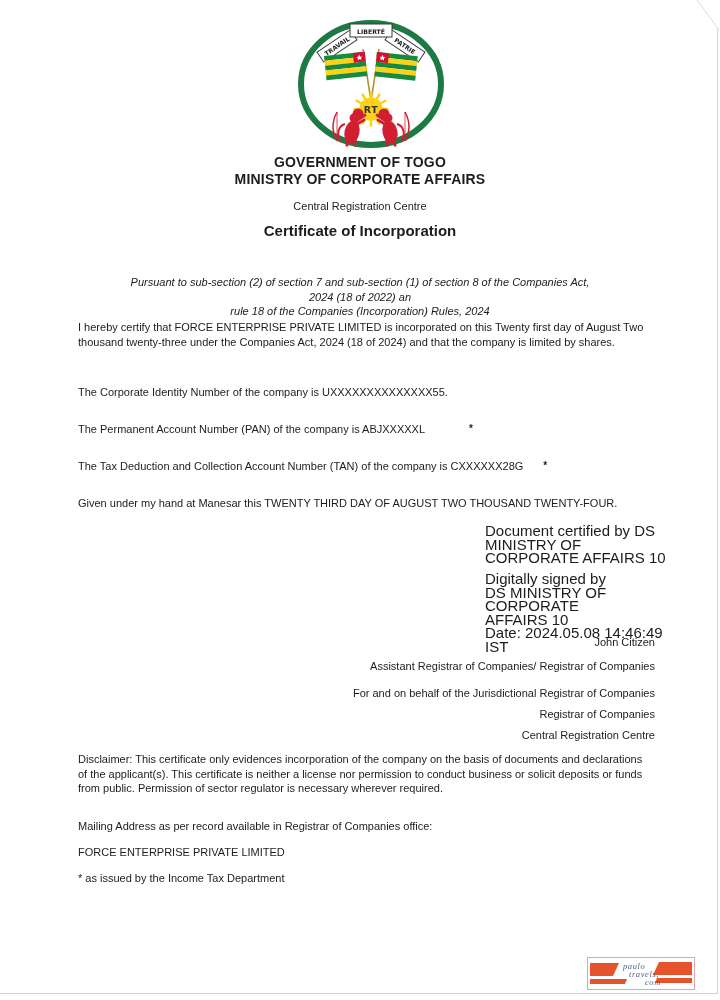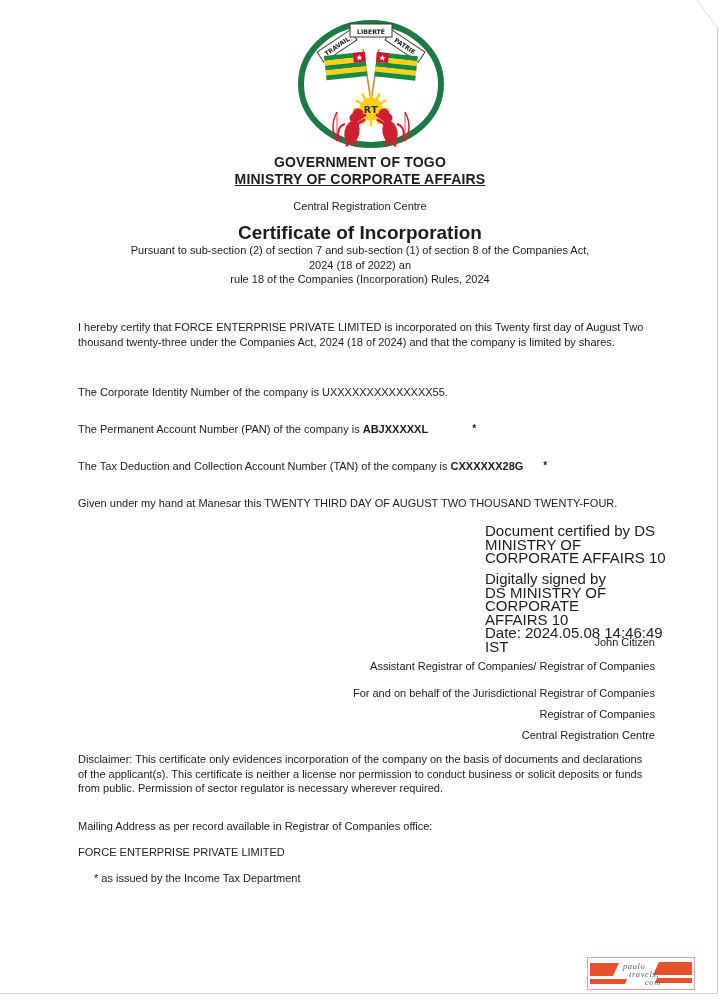--- a/index.html
+++ b/index.html
@@ -4,25 +4,25 @@
 <style>
   html,body{margin:0;padding:0;background:#ffffff;}
   .page{
     position:relative;width:720px;height:1000px;background:#fff;
     font-family:"Liberation Sans", sans-serif;color:#1c1c1c;overflow:hidden;
   }
   .center{left:0;right:0;text-align:center;}
   .abs{position:absolute;}
   .h-bold{font-weight:bold;font-size:14px;line-height:17px;letter-spacing:.2px;}
   .small{font-size:11px;}
-  .cert-title{font-weight:bold;font-size:19px;}
+  .cert-title{font-weight:bold;font-size:15px;}
   .body-par{font-size:11px;line-height:14.5px;}
   .sig-block{font-size:15px;line-height:13.5px;text-align:left;}
   .right-line{font-size:11px;text-align:right;right:65px;left:78px;}
-  .bold-val{font-weight:bold;}
+  .bold-val{font-weight:normal;}
   .ast-pan{display:inline-block;margin-left:44px;font-weight:bold;font-size:10px;vertical-align:top;}
   .ast-tan{display:inline-block;margin-left:20px;font-weight:bold;font-size:10px;vertical-align:top;}
   .edge{background:#d2d2d2;}
   .wm{position:absolute;left:587px;top:957px;width:108px;height:23px;}
 </style>
 </head>
 <body>
 
 <div class="page">
 
@@ -120,25 +120,25 @@
         </g>
         <g stroke-width="3.2" stroke-linecap="round">
           <line x1="52" y1="127" x2="50" y2="133"></line>
           <line x1="58" y1="127" x2="58" y2="133"></line>
         </g>
       </g>
     </svg>
   </div>
 
   <div class="abs center h-bold" style="top:154px;">GOVERNMENT OF TOGO</div>
-  <div class="abs center h-bold" style="top:171px;text-decoration:underline;">MINISTRY OF CORPORATE AFFAIRS</div>
+  <div class="abs center h-bold" style="top:171px;">MINISTRY OF CORPORATE AFFAIRS</div>
   <div class="abs center small" style="top:200px;">Central Registration Centre</div>
   <div class="abs center cert-title" style="top:222px;">Certificate of Incorporation</div>
 
-  <div class="abs center body-par" style="top:243px;">
+  <div class="abs center body-par" style="top:275px;font-style:italic;">
     <div>Pursuant to sub-section (2) of section 7 and sub-section (1) of section 8 of the Companies Act,</div>
     <div>2024 (18 of 2022) an</div>
     <div>rule 18 of the Companies (Incorporation) Rules, 2024</div>
   </div>
 
   <div class="abs body-par" style="top:320px;left:78px;width:572px;">I hereby certify that FORCE ENTERPRISE PRIVATE LIMITED is incorporated on this Twenty first day of August Two thousand twenty-three under the Companies Act, 2024 (18 of 2024) and that the company is limited by shares.</div>
 
   <div class="abs body-par" style="top:385px;left:78px;width:572px;">The Corporate Identity Number of the company is UXXXXXXXXXXXXXX55.</div>
 
   <div class="abs body-par" style="top:422px;left:78px;width:620px;">
@@ -165,21 +165,21 @@
 
   <div class="abs right-line" style="top:636px;">John Citizen</div>
   <div class="abs right-line" style="top:660px;">Assistant Registrar of Companies/ Registrar of Companies</div>
   <div class="abs right-line" style="top:687px;">For and on behalf of the Jurisdictional Registrar of Companies</div>
   <div class="abs right-line" style="top:708px;">Registrar of Companies</div>
   <div class="abs right-line" style="top:729px;">Central Registration Centre</div>
 
   <div class="abs body-par" style="top:819px;left:78px;width:574px;">Mailing Address as per record available in Registrar of Companies office:</div>
   <div class="abs body-par" style="top:752px;left:78px;width:574px;">Disclaimer: This certificate only evidences incorporation of the company on the basis of documents and declarations of the applicant(s). This certificate is neither a license nor permission to conduct business or solicit deposits or funds from public. Permission of sector regulator is necessary wherever required.</div>
   <div class="abs body-par" style="top:845px;left:78px;width:574px;">FORCE ENTERPRISE PRIVATE LIMITED</div>
-  <div class="abs body-par" style="top:871px;left:78px;width:574px;margin-left:16px;">* as issued by the Income Tax Department</div>
+  <div class="abs body-par" style="top:871px;left:78px;width:574px;">* as issued by the Income Tax Department</div>
 
   <div class="wm">
     <svg width="108" height="33" viewBox="0 0 108 33" xmlns="http://www.w3.org/2000/svg">
       <rect x="0.5" y="0.5" width="107" height="32" fill="#ffffff" stroke="#e9a0a0" stroke-width="1"></rect>
       <polygon points="3,6 32,6 26,19 3,19" fill="#e4532c"></polygon>
       <polygon points="3,22 40,22 38,27 3,27" fill="#e4532c"></polygon>
       <polygon points="72,5 105,5 105,18 66,18" fill="#e4532c"></polygon>
       <polygon points="70,21 105,21 105,26 68,26" fill="#e4532c"></polygon>
       <g font-family="Liberation Serif, serif" font-style="italic" font-size="8.5" fill="#4f618c" letter-spacing="0.6">
         <text x="36" y="12">paulo</text>

